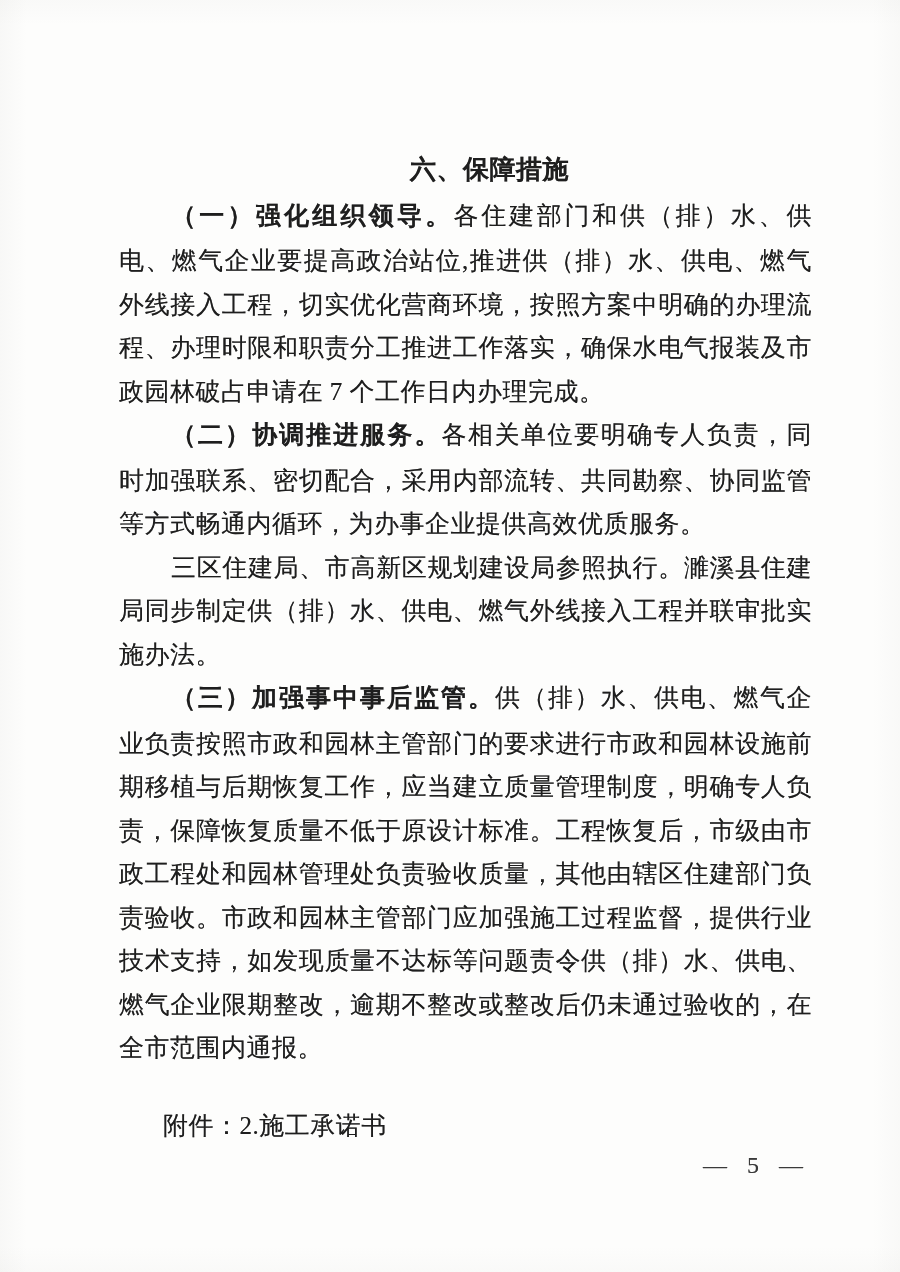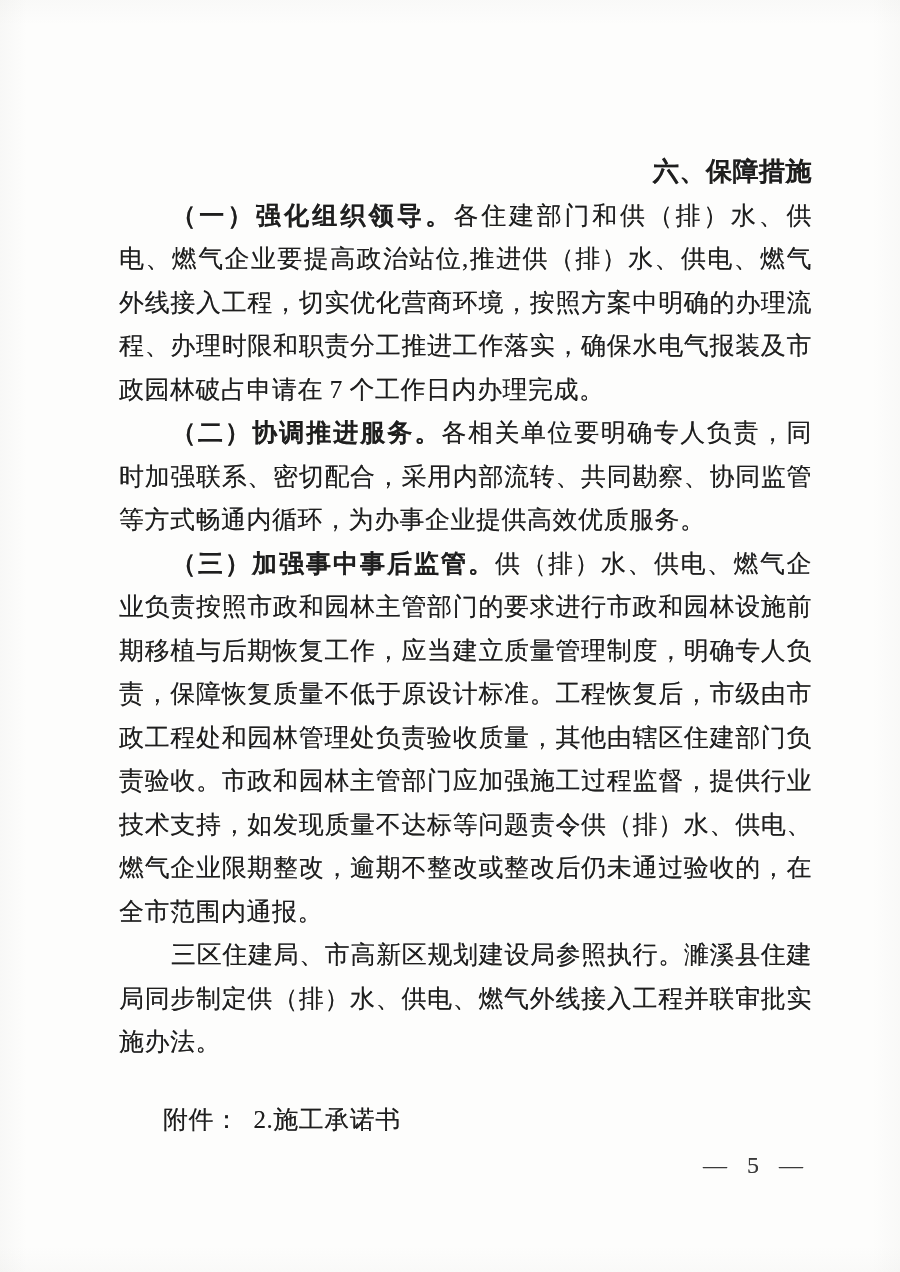--- a/index.html
+++ b/index.html
@@ -30,44 +30,43 @@
     line-height: 43.5px;
     text-align: justify;
     text-justify: inter-character;
     letter-spacing: 0.5px;
     text-shadow: 0 0 0.5px rgba(20,20,20,0.55);
   }
   .section-heading {
     margin: 0;
     font-size: 26px;
     font-weight: 700;
-    font-family: Liberation Sans, sans-serif;
+    font-family: Liberation Mono, monospace;
     text-indent: 48px;
     line-height: 43.5px;
-    text-align: right;
+    text-align: center;
   }
   .para {
     margin: 0;
     text-indent: 52px;
   }
   .para .lead {
     font-weight: 700;
-    font-family: Liberation Serif, serif;
+    font-family: Liberation Mono, monospace;
     letter-spacing: 1px;
   }
   .attachment {
     margin-top: 34px;
     display: flex;
     align-items: flex-start;
     margin-left: 44px;
     text-align: left;
   }
   .attachment .att-label {
     white-space: nowrap;
-    margin-right: 14px;
   }
   .attachment .att-items {
     display: flex;
     flex-direction: column;
   }
   .page-number {
     position: absolute;
     top: 1152px;
     right: 95px;
     font-size: 24px;
@@ -93,23 +92,23 @@
   <div class="scan-tint"></div>
 
   <div class="text-block">
 
     <h2 class="section-heading">六、保障措施</h2>
 
     <p class="para"><span class="lead">（一）强化组织领导。</span><span>各住建部门和供（排）水、供电、燃气企业要提高政治站位,推进供（排）水、供电、燃气外线接入工程，切实优化营商环境，按照方案中明确的办理流程、办理时限和职责分工推进工作落实，确保水电气报装及市政园林破占申请在 7 个工作日内办理完成。</span></p>
 
     <p class="para"><span class="lead">（二）协调推进服务。</span><span>各相关单位要明确专人负责，同时加强联系、密切配合，采用内部流转、共同勘察、协同监管等方式畅通内循环，为办事企业提供高效优质服务。</span></p>
 
+    <p class="para"><span>三区住建局、市高新区规划建设局参照执行。濉溪县住建局同步制定供（排）水、供电、燃气外线接入工程并联审批实施办法。</span></p>
+
     <p class="para"><span class="lead">（三）加强事中事后监管。</span><span>供（排）水、供电、燃气企业负责按照市政和园林主管部门的要求进行市政和园林设施前期移植与后期恢复工作，应当建立质量管理制度，明确专人负责，保障恢复质量不低于原设计标准。工程恢复后，市级由市政工程处和园林管理处负责验收质量，其他由辖区住建部门负责验收。市政和园林主管部门应加强施工过程监督，提供行业技术支持，如发现质量不达标等问题责令供（排）水、供电、燃气企业限期整改，逾期不整改或整改后仍未通过验收的，在全市范围内通报。</span></p>
-
-    <p class="para"><span>三区住建局、市高新区规划建设局参照执行。濉溪县住建局同步制定供（排）水、供电、燃气外线接入工程并联审批实施办法。</span></p>
 
     <div class="attachment">
       <span class="att-label">附件：</span>
       <span class="att-items">
         <span>2.施工承诺书</span>
       </span>
     </div>
 
   </div>
 

